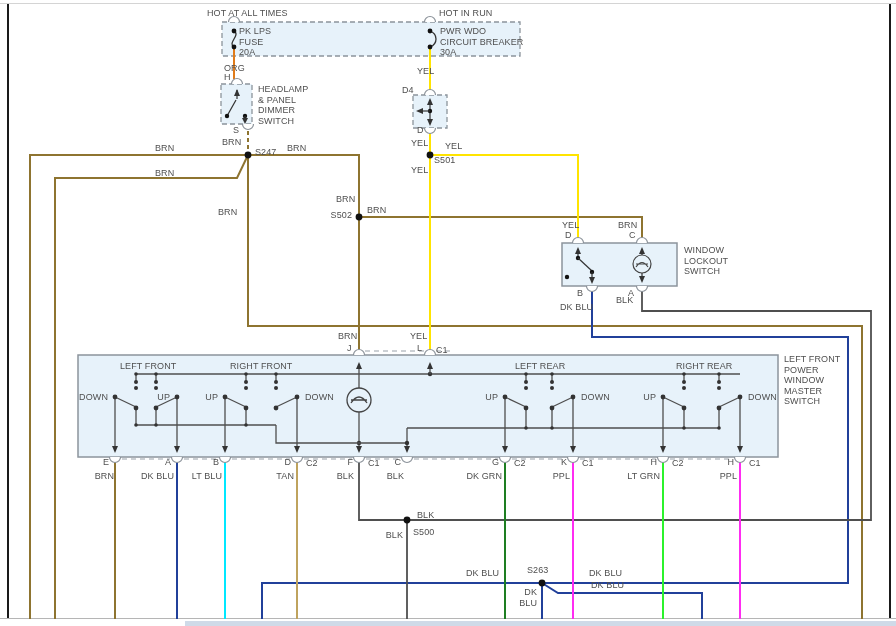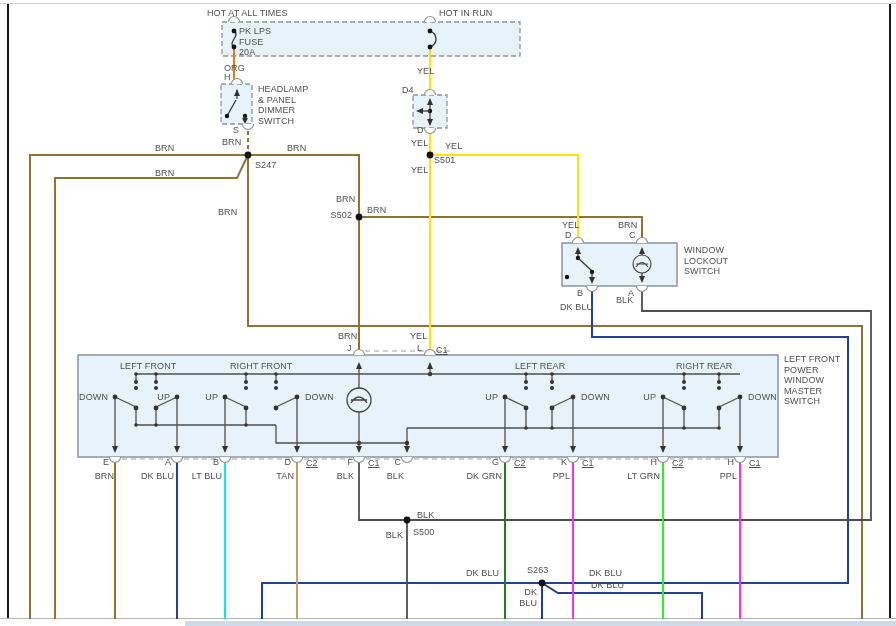--- a/index.html
+++ b/index.html
@@ -2,21 +2,21 @@
 <html style="--brn: #8e7430; --org: #e07b1a; --yel: #ffe400; --dk-blu: #21409a; --lt-blu: #00e8ff; --tan: #bfa35e; --blk-wire: #4f4f4f; --dk-grn: #1e7e22; --lt-grn: #2cf22c; --ppl: #ff2cf2; --box-fill: #e7f2fa; --box-stroke: #8c949c; --text: #4f4f4f; --scrollbar: #cfdae8;"><head>
 <meta charset="utf-8">
 <style>
   html,body{margin:0;padding:0;background:#fff;}
   #stage{position:relative;width:896px;height:626px;background:#fff;overflow:hidden;
          font-family:"Liberation Sans",sans-serif;}
   #wiresvg{position:absolute;left:0;top:0;}
   .lbl{position:absolute;font-size:9px;line-height:10.5px;color:var(--text);
        white-space:pre-line;letter-spacing:.1px;}
   .ra{text-align:right;}
-  .un{text-decoration:underline;}
+  .un{}
 </style>
 </head>
 <body>
 
 <div id="stage">
 
 <svg id="wiresvg" width="896" height="626" viewBox="0 0 896 626">
 
   <rect x="0" y="3" width="896" height="1" fill="#d4d4d4"></rect>
   <rect x="7" y="4" width="2" height="615" fill="#1a1a1a"></rect>
@@ -235,34 +235,37 @@
     <path d="M657.5,457 A5.5,5.5 0 0 0 668.5,457"></path>
     <path d="M734.5,457 A5.5,5.5 0 0 0 745.5,457"></path>
   </g>
 </svg>
 
 <div class="lbl" style="left:207px;top:8px">HOT AT ALL TIMES</div>
 <div class="lbl" style="left:439px;top:8px">HOT IN RUN</div>
 <div class="lbl" style="left:239px;top:26px">PK LPS
 FUSE
 20A</div>
+<div class="lbl" style="left:440px;top:26px">PWR WDO
+CIRCUIT BREAKER
+30A</div>
 
 <div class="lbl" style="left:224px;top:63px">ORG</div>
 <div class="lbl" style="left:224px;top:72px">H</div>
 <div class="lbl" style="left:258px;top:84px">HEADLAMP
 &amp; PANEL
 DIMMER
 SWITCH</div>
 <div class="lbl" style="left:233px;top:125px">S</div>
 <div class="lbl" style="left:222px;top:137px">BRN</div>
 
 <div class="lbl" style="left:155px;top:143px">BRN</div>
 <div class="lbl" style="left:287px;top:143px">BRN</div>
 <div class="lbl" style="left:155px;top:168px">BRN</div>
-<div class="lbl" style="left:255px;top:160px">S247</div>
+<div class="lbl" style="left:255px;top:147px">S247</div>
 <div class="lbl" style="left:218px;top:207px">BRN</div>
 <div class="lbl" style="left:336px;top:194px">BRN</div>
 <div class="lbl ra" style="left:322px;top:210px;width:30px">S502</div>
 <div class="lbl" style="left:367px;top:205px">BRN</div>
 
 <div class="lbl" style="left:402px;top:85px">D4</div>
 <div class="lbl" style="left:417px;top:66px">YEL</div>
 <div class="lbl" style="left:417px;top:125px">D</div>
 <div class="lbl" style="left:411px;top:138px">YEL</div>
 <div class="lbl" style="left:445px;top:141px">YEL</div>

